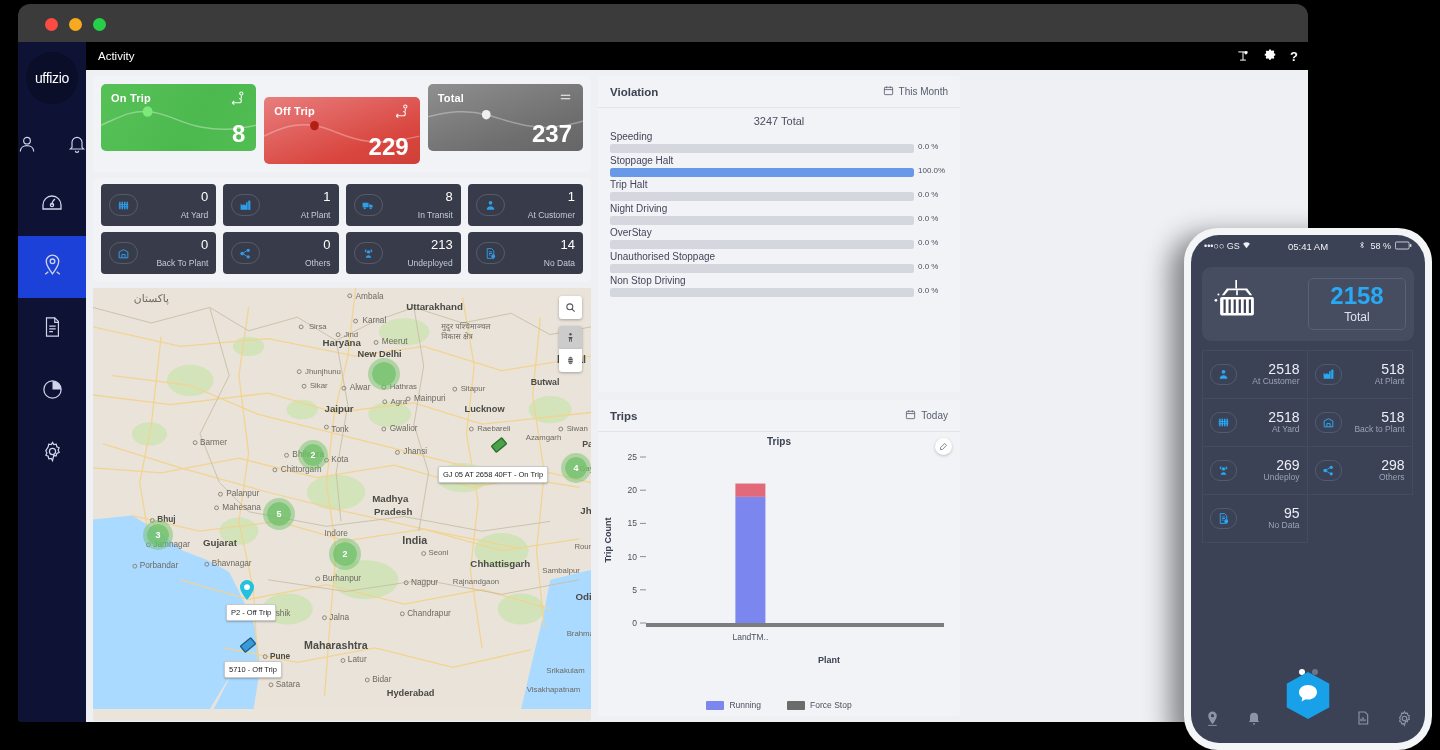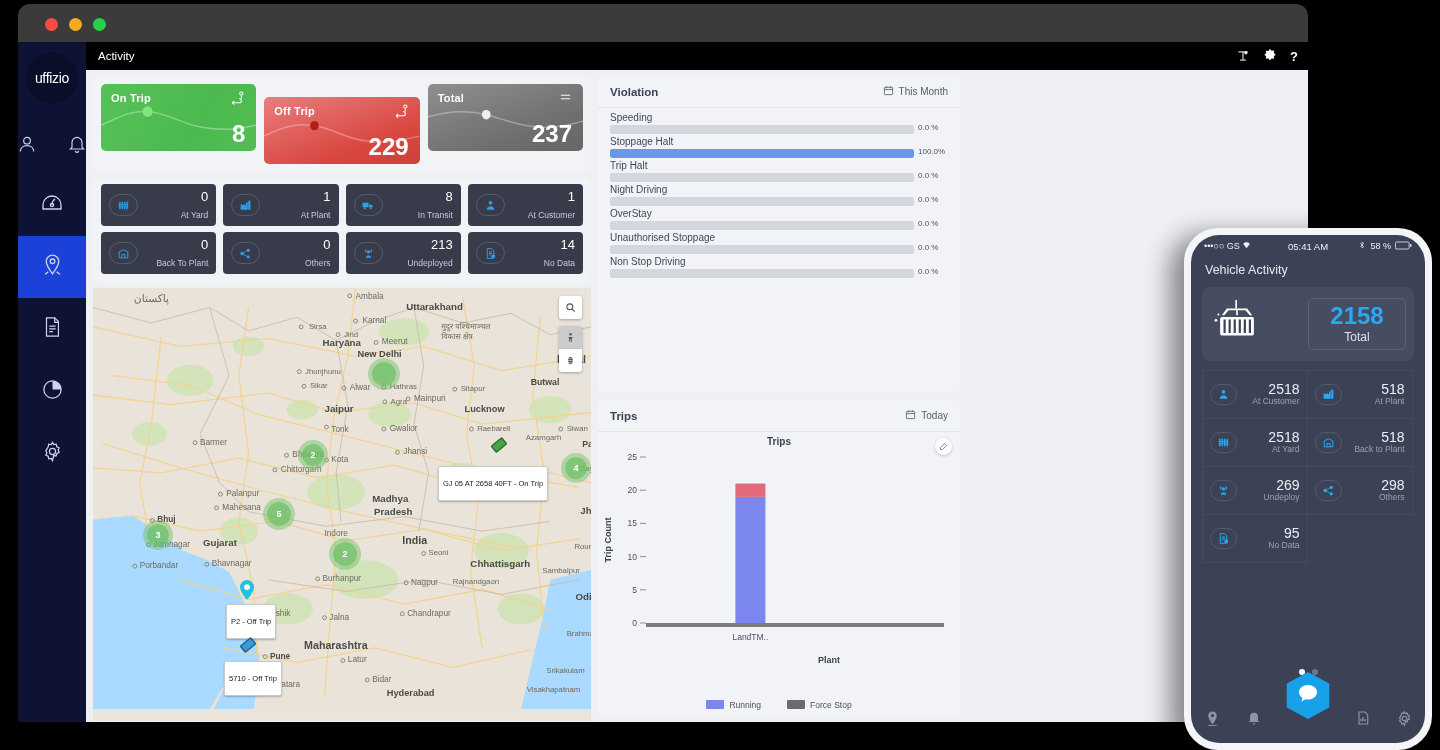--- a/index.html
+++ b/index.html
@@ -122,21 +122,21 @@
   .map-btn.stacked2 { border-radius: 0 0 3px 3px; }
   .cluster {
     position: absolute; border-radius: 50%; display: flex;
     align-items: center; justify-content: center;
     color: #fff; font-size: 9px; font-weight: bold;
     background: rgba(106,190,99,.82); border: 4px solid rgba(106,190,99,.45);
     background-clip: padding-box;
   }
   .maplabel {
     position: absolute; background: #fff; border: 1px solid #c9c9c9;
-    border-radius: 2px; font-size: 7.5px; color: #222; padding: 12px 4px;
+    border-radius: 2px; font-size: 7.5px; color: #222; padding: 3px 4px;
     white-space: nowrap; box-shadow: 0 1px 2px rgba(0,0,0,.25);
   }
 
   
   #right-col { flex: 1; background: #eef0f4; padding: 6px 6px 0 0; display: flex; flex-wrap: wrap; gap: 8px; }
   .widget { background: #f2f3f6; border-radius: 4px; display: flex; flex-direction: column; overflow: hidden; }
   .w-head {
     height: 32px; display: flex; align-items: center; padding: 0 12px;
     border-bottom: 1px solid #e2e4ea; flex: 0 0 32px;
   }
@@ -156,21 +156,21 @@
 
   
   .chart-title { text-align: center; font-size: 10px; font-weight: bold; color: #3c4252; padding-top: 4px; }
   .edit-fab {
     position: absolute; right: 8px; top: 6px; width: 17px; height: 17px; border-radius: 50%;
     background: #fff; box-shadow: 0 1px 3px rgba(0,0,0,.22);
     display: flex; align-items: center; justify-content: center; color: #5d6272;
   }
   .legend { display: flex; justify-content: center; gap: 26px; font-size: 8.5px; color: #4b505f;
             position: absolute; bottom: 6px; width: 100%; }
-  .legend-item { display: flex; gap: 5px; }
+  .legend-item { display: flex; align-items: center; gap: 5px; }
   .lg-box { width: 18px; height: 9px; border-radius: 1px; }
   .axis-lbl { font-size: 8.5px; fill: #4b505f; }
   .axis-name { font-size: 9px; font-weight: bold; fill: #3c4252; }
 
   
   #phone {
     position: absolute; left: 1184px; top: 228px;
     width: 248px; height: 522px;
     background: #f4f5f7;
     border-radius: 34px;
@@ -721,20 +721,21 @@
                 <span>
                   <svg width="11" height="11" viewBox="0 0 24 24" fill="none" stroke="#555d6e" stroke-width="1.8">
                     <rect x="3" y="5" width="18" height="16" rx="1.5"></rect>
                       <path d="M3 10h18M8 3v4M16 3v4"></path>
                   </svg>
                 </span>
                 <span>This Month</span>
               </span>
             </div>
             <div class="w-body">
+              <div class="viol-total">3247 Total</div>
               <div class="viol-list" id="violation-list">
                   <div class="viol-row">
                     <div class="viol-name">Speeding</div>
                     <div class="viol-track">
                       <div class="viol-fill" style="width: 0%;"></div>
                     </div>
                     <div class="viol-pct">0.0 %</div>
                   </div>
                   <div class="viol-row">
                     <div class="viol-name">Stoppage Halt</div>
@@ -868,21 +869,20 @@
         <span>58 %</span>
         <span>
           <svg width="17" height="9" viewBox="0 0 26 12" fill="none" stroke="#f0f1f5" stroke-width="1.2">
             <rect x="0.6" y="0.6" width="21" height="10.8" rx="2"></rect>
               <rect x="23" y="4" width="2" height="4" fill="#f0f1f5" stroke="none"></rect>
           </svg>
         </span>
       </span>
     </div>
 
-    <div id="ph-title">Vehicle Activity</div>
 
     <div id="ph-hero">
       <span>
         <svg width="54" height="48" viewBox="0 0 64 56" fill="#fff">
           <path d="M30 2h2v10h-2z"></path>
             <path d="M20 12h24v2H20z"></path>
             <path d="M31 14h2v6h-2z"></path>
           <path d="M20 12l-6 8h3l5-6z"></path>
             <path d="M44 12l6 8h-3l-5-6z"></path>
           <rect x="12" y="22" width="40" height="22" rx="2"></rect>

